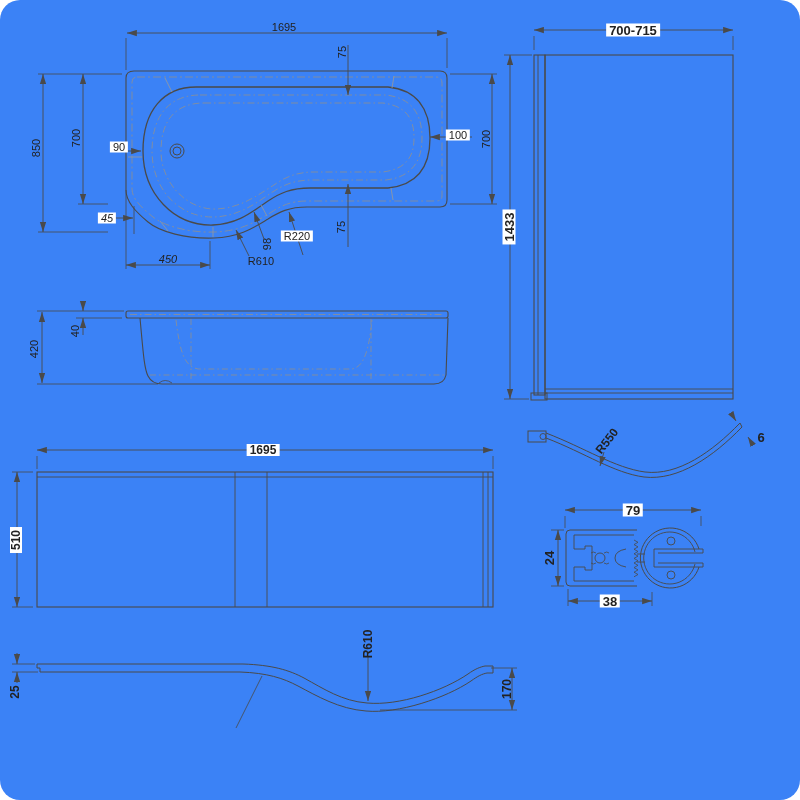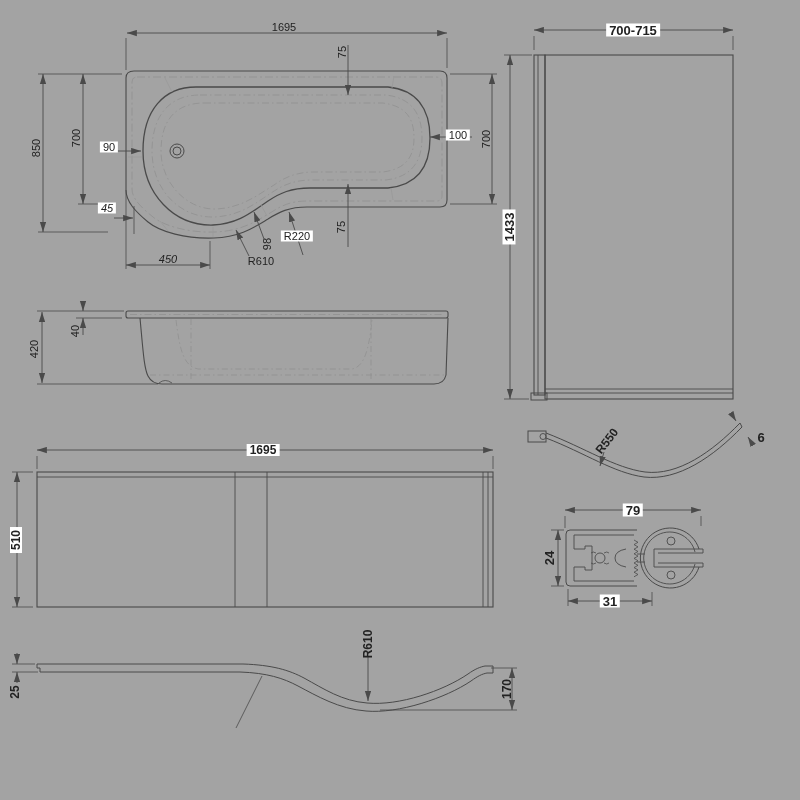--- a/index.html
+++ b/index.html
@@ -1,17 +1,17 @@
 <!DOCTYPE html>
 <html><head>
 <meta charset="utf-8">
 <style>
   html,body{margin:0;padding:0;background:#fff;}
-  #canvas{position:relative;width:800px;height:800px;background:#a3a3a3;overflow:hidden;
-          font-family:"Liberation Sans",sans-serif;}
+  #canvas{position:relative;width:800px;height:800px;background:#3b82f6;overflow:hidden;
+          font-family:"Liberation Sans",sans-serif;border-radius:20px;}
   #linework{position:absolute;left:0;top:0;}
   .dim{position:absolute;color:#222;font-size:11px;line-height:1;white-space:nowrap;
        transform:translate(-50%,-50%);}
   .v{transform:translate(-50%,-50%) rotate(-90deg);}
   .r550{transform:translate(-50%,-50%) rotate(-52deg);}
   .bg{background:#fff;padding:0 3px;}
   .b{font-weight:bold;font-size:13px;}
   .m{font-weight:bold;font-size:12px;}
 </style>
 </head>
@@ -223,42 +223,42 @@
       <line x1="368" y1="657" x2="368" y2="701" marker-end="url(#ae)"></line>
       <line x1="512" y1="668" x2="512" y2="710" marker-start="url(#as)" marker-end="url(#ae)"></line>
     </g>
   </g>
 </svg>
 
   <div class="dim" style="left:284px;top:27px;">1695</div>
   <div class="dim v" style="left:342px;top:52px;">75</div>
   <div class="dim v" style="left:36px;top:148px;">850</div>
   <div class="dim v" style="left:76px;top:138px;">700</div>
-  <div class="dim bg" style="left:109px;top:147px;">90</div>
+  <div class="dim bg" style="left:119px;top:147px;">90</div>
   <div class="dim bg" style="left:458px;top:135px;">100</div>
   <div class="dim v" style="left:486px;top:139px;">700</div>
-  <div class="dim bg" style="left:107px;top:208px;font-style:italic;">45</div>
+  <div class="dim bg" style="left:107px;top:218px;font-style:italic;">45</div>
   <div class="dim" style="left:168px;top:259px;font-style:italic;">450</div>
   <div class="dim" style="left:261px;top:261px;">R610</div>
   <div class="dim v" style="left:267px;top:244px;">98</div>
   <div class="dim bg" style="left:297px;top:236px;">R220</div>
   <div class="dim v" style="left:341px;top:227px;">75</div>
 
   <div class="dim b bg" style="left:633px;top:30px;">700-715</div>
   <div class="dim b bg v" style="left:509px;top:227px;">1433</div>
 
   <div class="dim v" style="left:75px;top:331px;">40</div>
   <div class="dim v" style="left:34px;top:349px;">420</div>
 
   <div class="dim m r550" style="left:607px;top:441px;">R550</div>
   <div class="dim b" style="left:761px;top:437px;">6</div>
 
   <div class="dim b bg" style="left:633px;top:510px;">79</div>
   <div class="dim b v" style="left:549px;top:558px;">24</div>
-  <div class="dim b bg" style="left:610px;top:601px;">31</div>
+  <div class="dim b bg" style="left:610px;top:601px;">38</div>
 
   <div class="dim m bg" style="left:263px;top:450px;">1695</div>
   <div class="dim m bg v" style="left:16px;top:540px;">510</div>
 
   <div class="dim m v" style="left:15px;top:692px;">25</div>
   <div class="dim m v" style="left:368px;top:644px;">R610</div>
   <div class="dim m v" style="left:507px;top:689px;">170</div>
 
 </div>
 

